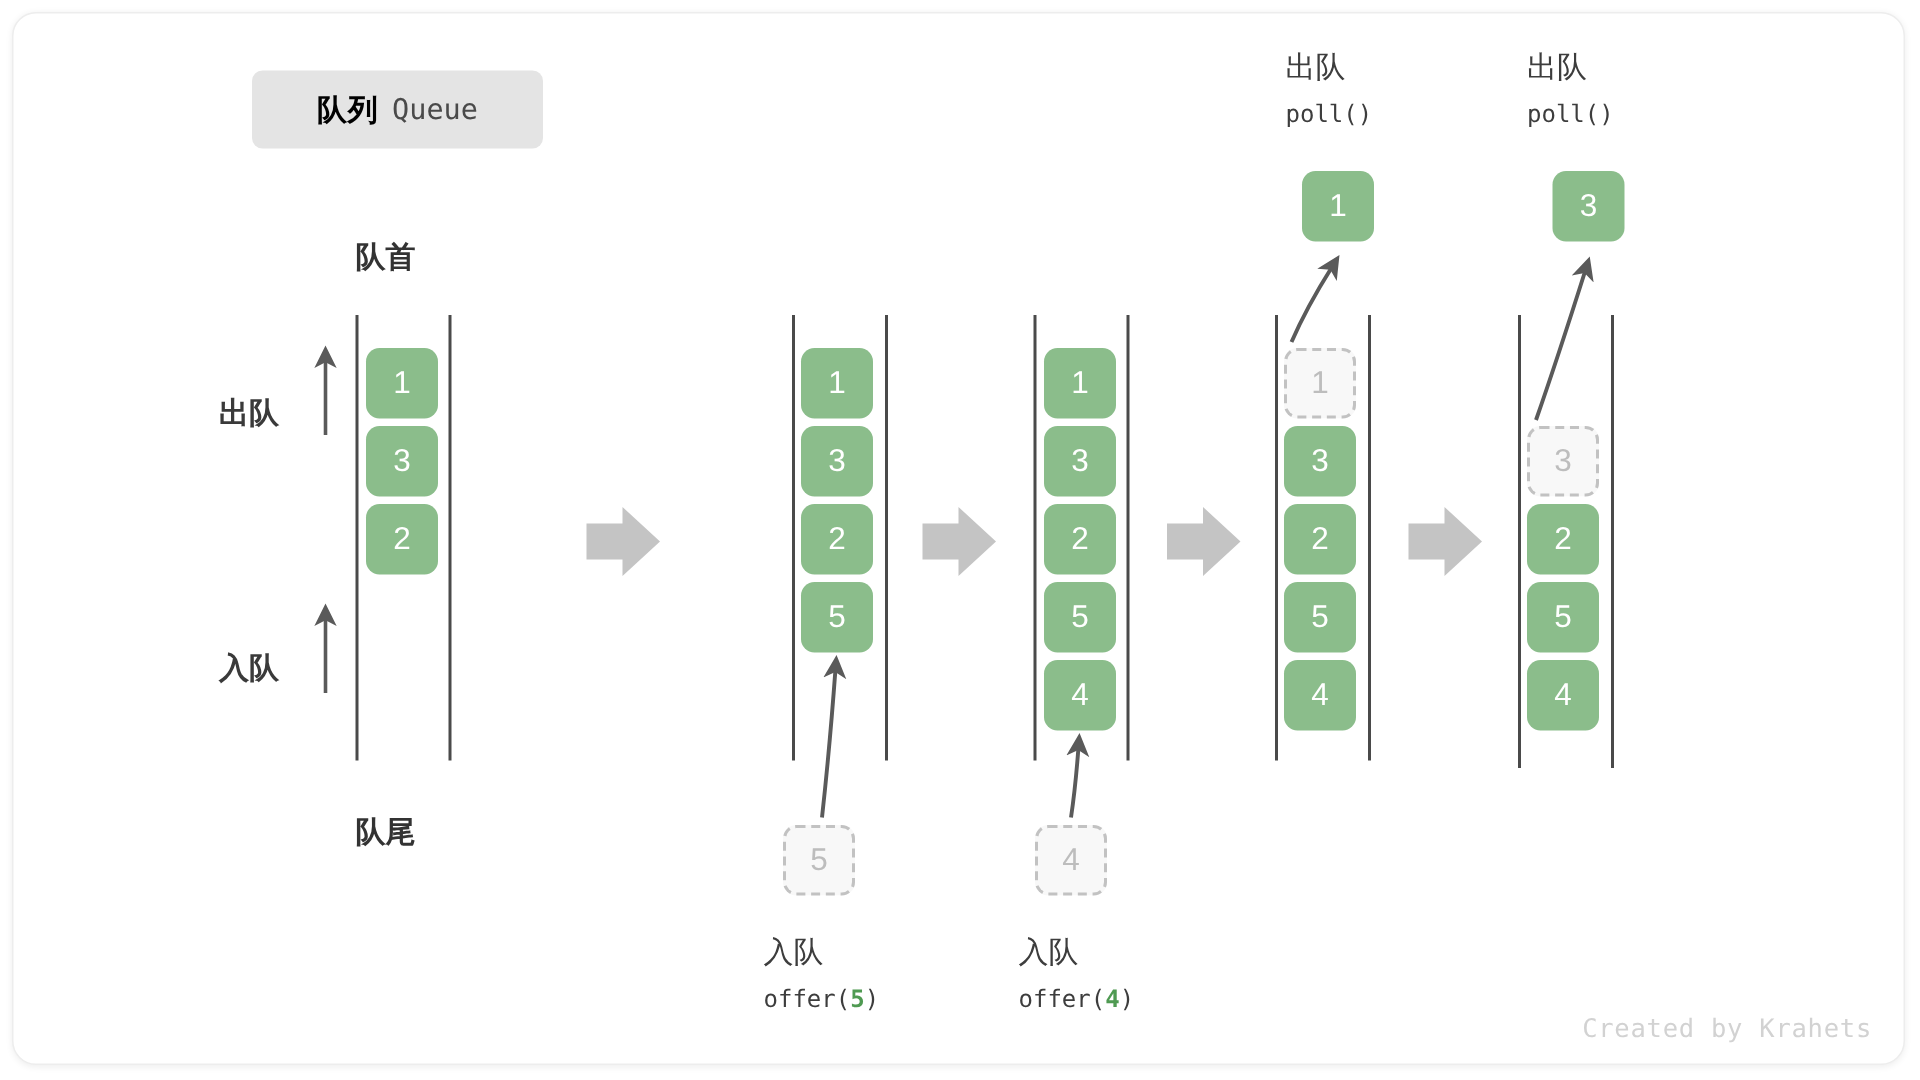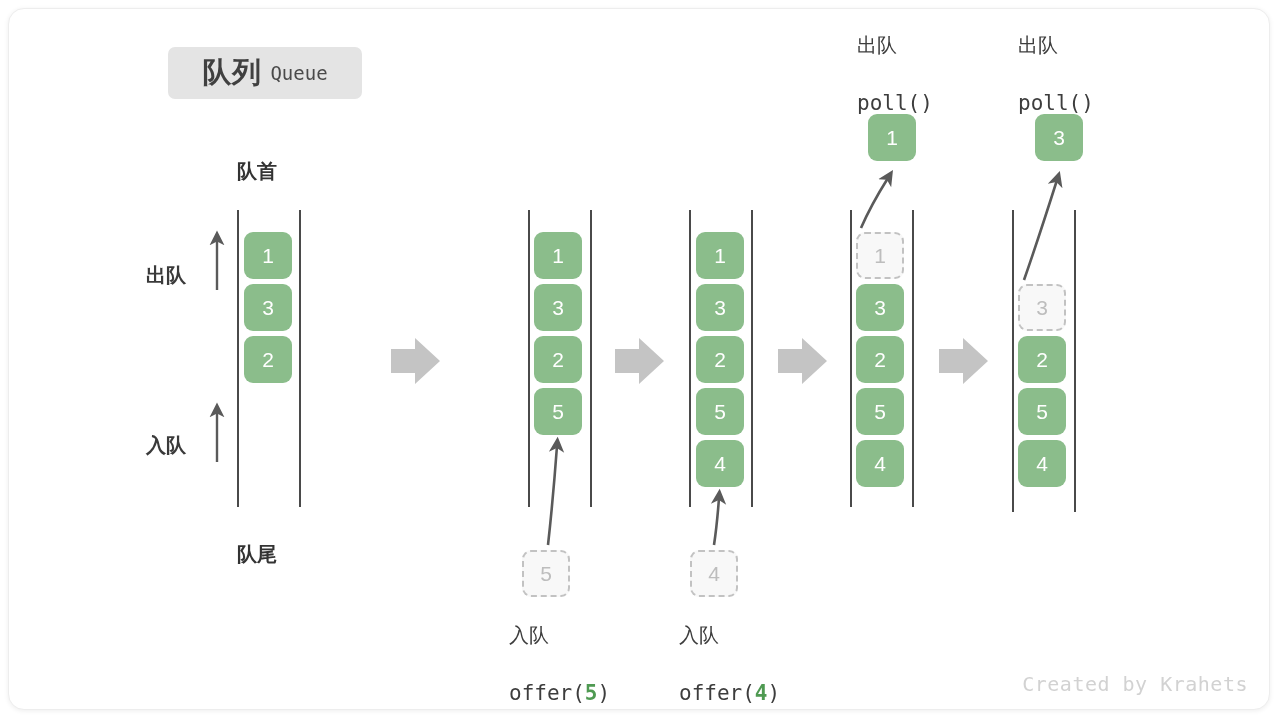--- a/index.html
+++ b/index.html
@@ -38,23 +38,23 @@
     width: 194px;
     height: 52px;
     background: #e4e4e4;
     border-radius: 7px;
     display: flex;
     align-items: center;
     justify-content: center;
     gap: 9px;
   }
   .title-cn {
-    font-size: 29px;
+    font-size: 20px;
     font-weight: bold;
-    color: #404040;
+    color: #000000;
     letter-spacing: 0.5px;
   }
   .title-en {
     font-family: "DejaVu Sans Mono", monospace;
     font-size: 19px;
     color: #4a4a4a;
   }
 
   
   .abs { position: absolute; }
@@ -107,34 +107,33 @@
     white-space: nowrap;
     text-align: left;
   }
   .op-cn {
     font-size: 20px;
     color: #3d3d3d;
     line-height: 30px;
   }
   .op-code {
     font-family: "DejaVu Sans Mono", monospace;
-    font-size: 21px;
+    font-size: 16px;
     color: #3d3d3d;
     line-height: 32px;
-    margin-top: 27px;
   }
   .op-code .val { color: #4f9a52; font-weight: bold; }
 
   
   .footer {
     position: absolute;
     right: 32px;
     bottom: 24px;
     font-family: "DejaVu Sans Mono", monospace;
-    font-size: 20px;
+    font-size: 17px;
     color: #d2d2d2;
     letter-spacing: 0.5px;
   }
 
   svg.overlay {
     position: absolute;
     left: 0; top: 0;
     width: 1280px; height: 720px;
     pointer-events: none;
   }

